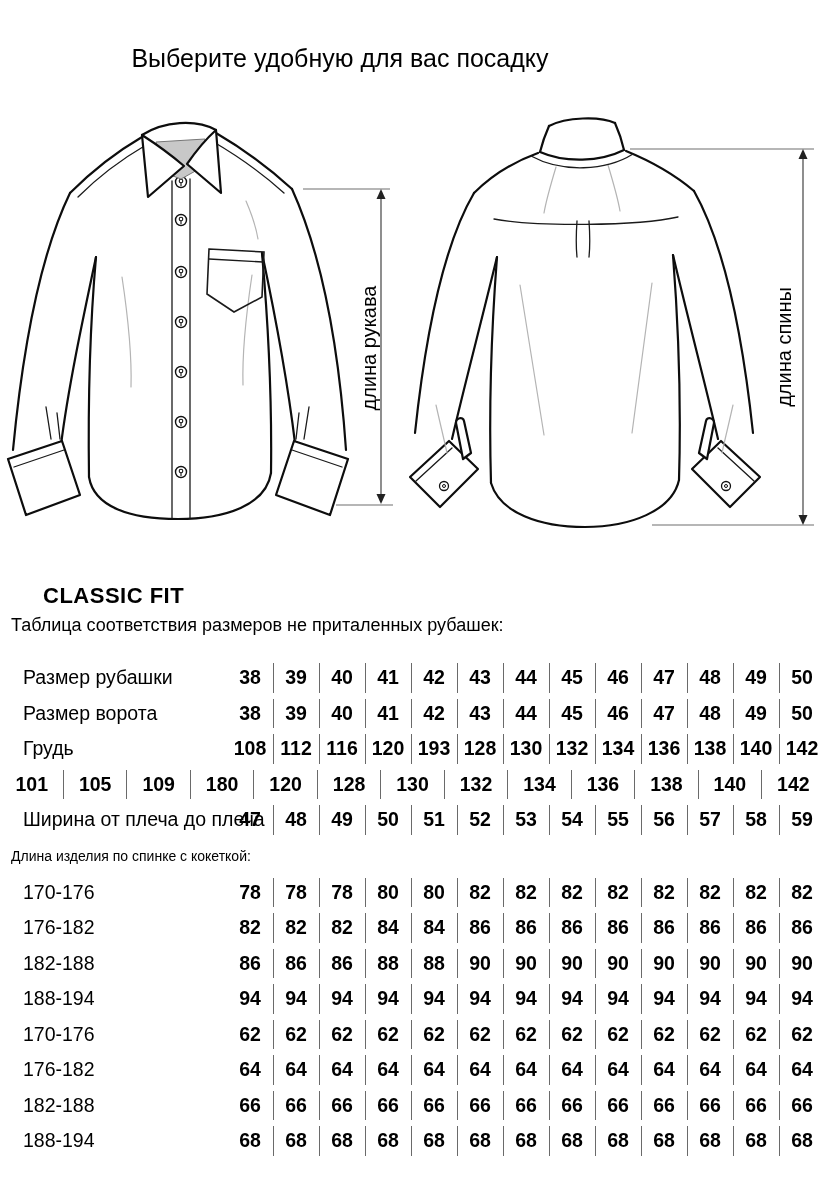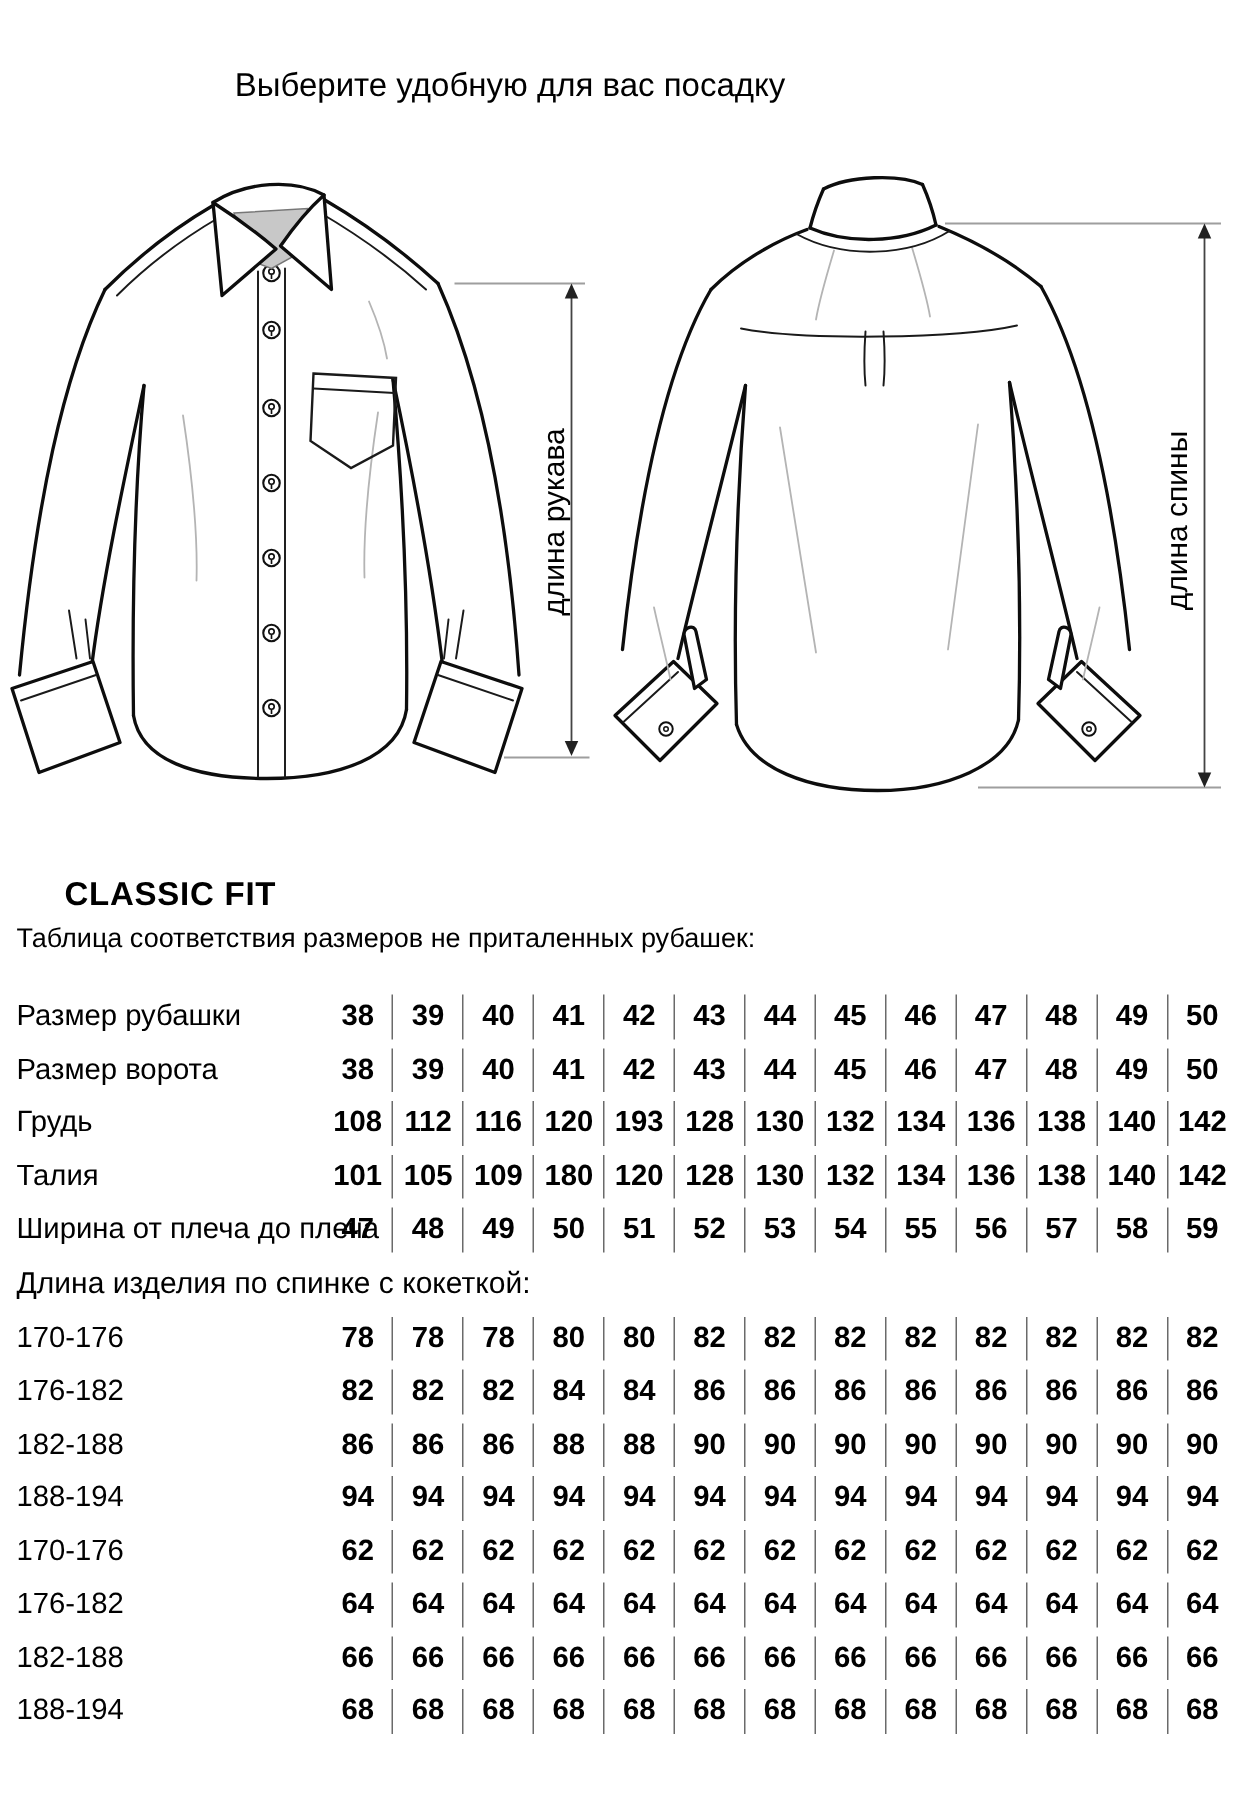--- a/index.html
+++ b/index.html
@@ -1,30 +1,30 @@
 <!DOCTYPE html>
 <html><head>
 <meta charset="utf-8">
 <style>
   html,body{margin:0;padding:0;}
   body{
     width:825px;height:1200px;background:#ffffff;position:relative;overflow:hidden;
     font-family:"Liberation Sans",sans-serif;color:#000;
   }
-  .title{position:absolute;top:44px;left:0;width:680px;text-align:center;font-size:22px;}
+  .title{position:absolute;top:44px;left:0;width:680px;text-align:center;font-size:25px;}
   .drawings{position:absolute;top:105px;left:0;width:825px;height:445px;}
   .fit-heading{position:absolute;top:583px;left:11px;font-size:22px;font-weight:bold;letter-spacing:.5px;margin-left:32px;}
   .fit-sub{position:absolute;top:615px;left:11px;font-size:18px;}
   .size-table{position:absolute;top:660px;left:0;width:825px;}
   .trow{display:flex;height:35.5px;align-items:center;}
-  .tlabel{width:215px;padding-left:11px;box-sizing:border-box;font-size:19.5px;white-space:nowrap;}
+  .tlabel{width:215px;padding-left:11px;box-sizing:border-box;font-size:19.5px;white-space:nowrap;margin-left:12px;}
   .tvals{flex:1;display:flex;height:100%;font-weight:bold;}
   .tcell{flex:1;display:flex;align-items:center;justify-content:center;font-size:19.5px;position:relative;}
   .tcell + .tcell::before{content:"";position:absolute;left:-.5px;top:3px;bottom:3px;width:1px;background:#6a6a6a;}
-  .tgroup-header{height:37px;display:flex;align-items:center;padding-left:11px;font-size:20px;}
+  .tgroup-header{height:37px;display:flex;align-items:center;padding-left:11px;font-size:14px;}
   svg text{font-family:"Liberation Sans",sans-serif;font-size:20px;fill:#000;}
   .outline{fill:none;stroke:#0d0d0d;stroke-width:2.2;stroke-linecap:round;stroke-linejoin:round;}
   .seam{fill:none;stroke:#1a1a1a;stroke-width:1.3;stroke-linecap:round;}
   .crease{fill:none;stroke:#b4b4b4;stroke-width:1.2;stroke-linecap:round;}
   .whitefill{fill:#ffffff;stroke:#0d0d0d;stroke-width:2.2;stroke-linejoin:round;}
   .ext{stroke:#9e9e9e;stroke-width:1.4;}
   .dim{stroke:#444;stroke-width:1.2;}
   .dimhead{fill:#222;stroke:none;}
 </style>
 </head>
@@ -223,21 +223,20 @@
         <div class="tcell">130</div>
         <div class="tcell">132</div>
         <div class="tcell">134</div>
         <div class="tcell">136</div>
         <div class="tcell">138</div>
         <div class="tcell">140</div>
         <div class="tcell">142</div>
       </div>
     </div>
     <div class="trow">
-      <div class="tlabel">Талия</div>
       <div class="tvals">
         <div class="tcell">101</div>
         <div class="tcell">105</div>
         <div class="tcell">109</div>
         <div class="tcell">180</div>
         <div class="tcell">120</div>
         <div class="tcell">128</div>
         <div class="tcell">130</div>
         <div class="tcell">132</div>
         <div class="tcell">134</div>

